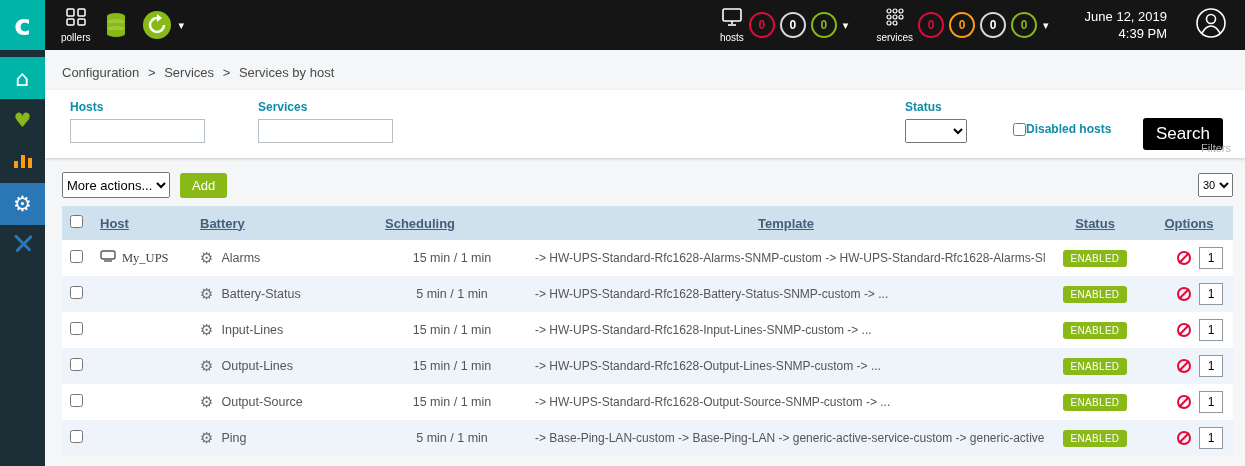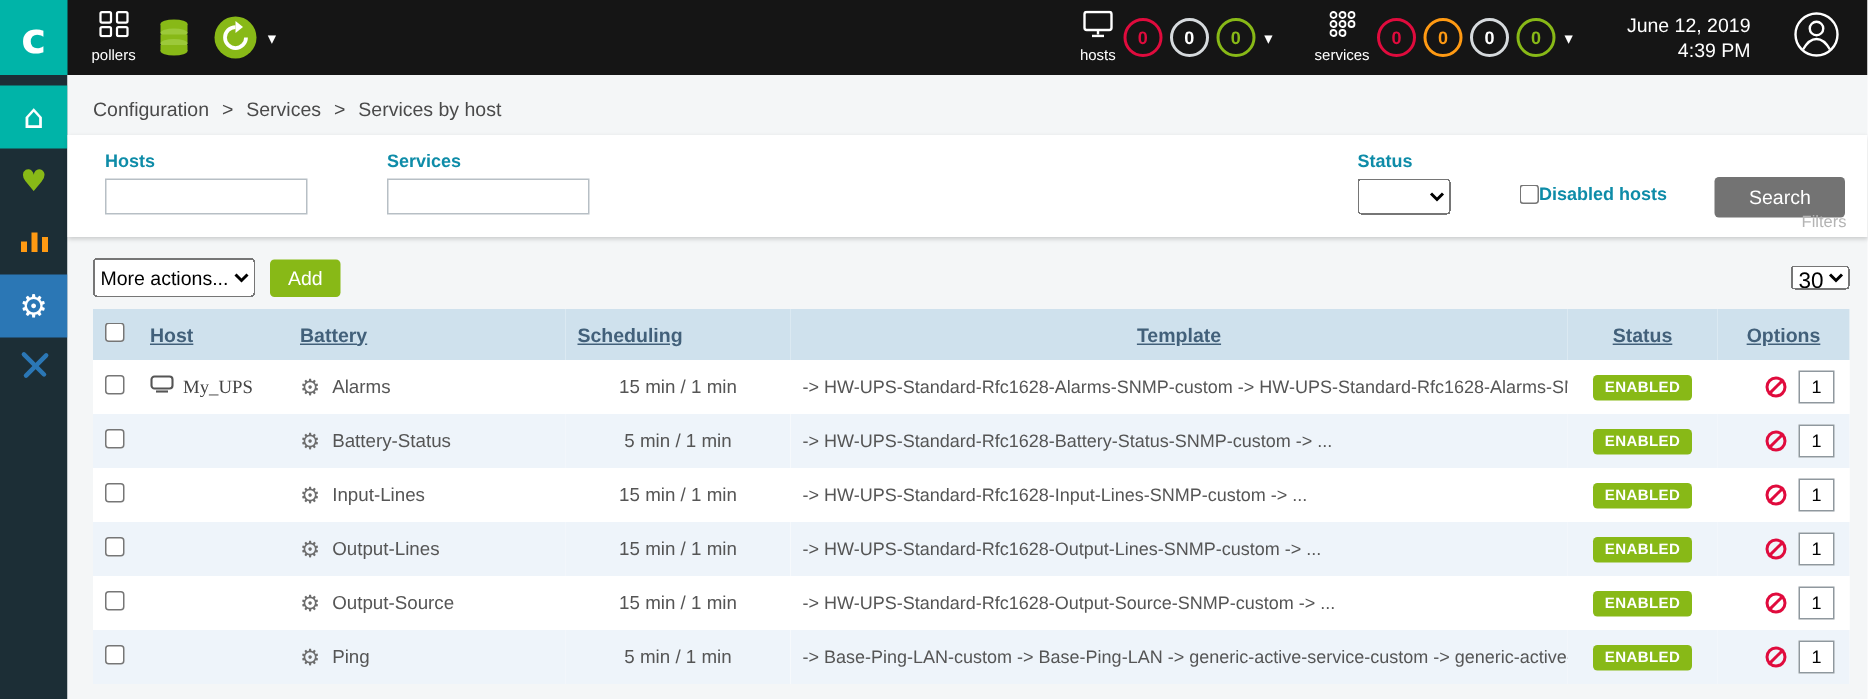--- a/index.html
+++ b/index.html
@@ -47,44 +47,44 @@
   .fgroup { position:absolute; top:10px; }
   .fg-hosts    { left:25px; }
   .fg-services { left:213px; }
   .fg-templates{ left:401px; }
   .fg-status   { left:860px; }
   .ftext { width:135px; height:24px; border:1px solid #b7bfc5; padding:2px 6px; font-size:12px; }
   .fsel-wide { width:330px; height:24px; font-size:12px; }
   .fsel-small { width:62px; height:24px; font-size:12px; }
   .disabled-hosts { position:absolute; left:968px; top:32px; display:flex; align-items:center; gap:0;
                     color:#0e8ca8; font-size:12px; font-weight:bold; }
-  .search-btn { position:absolute; left:1098px; top:28px; background:#737373; color:#fff; border:none;
-                padding:6px 23px; font-size:13px; border-radius:3px; cursor:pointer; }
+  .search-btn { position:absolute; left:1098px; top:28px; background:#000000; color:#fff; border:none;
+                padding:6px 13px; font-size:17px; border-radius:3px; cursor:pointer; }
   .filters-caption { position:absolute; right:14px; top:52px; color:#b4b4b4; font-size:11px; }
 
   .toolbar { margin-top:13px; height:28px; display:flex; align-items:center; padding:0 12px 0 17px; }
   .more-actions { height:26px; font-size:13px; }
   .add-btn { margin-left:10px; background:#88b917; color:#fff; border:none; padding:5px 12px;
              font-size:13px; border-radius:3px; cursor:pointer; }
-  .pagesize { margin-left:auto; height:16px; font-size:15px; }
+  .pagesize { margin-left:auto; height:24px; font-size:11px; }
 
   .grid-wrap { margin:7px 12px 0 17px; background:#fff; }
   table { width:100%; border-collapse:collapse; table-layout:fixed; }
   thead th { background:#cfe1ed; height:34px; font-size:13px; color:#42607a; font-weight:bold;
              text-align:left; padding:0 8px;text-decoration:underline; }
   th.center, td.center { text-align:center; }
   tbody td { height:36px; font-size:12.5px; color:#555; padding:0 8px; }
   tbody tr:nth-child(even) { background:#eef4fa; }
   tbody tr:nth-child(odd)  { background:#fff; }
   td.host-cell { color:#444; }
   .host-cell-inner { display:flex; align-items:center; gap:6px;font-family:Liberation Serif, serif; }
   .svc-cell { display:flex; align-items:center; gap:8px; }
   .svc-gear { color:#6d6d6d; font-size:15px; font-family:"DejaVu Sans",sans-serif; }
   td.tmpl { font-size:12px; color:#555; white-space:nowrap; overflow:hidden; }
-  .badge { display:inline-block; background:#88b917; color:#fff; font-size:10px; font-weight:bold;
+  .badge { display:inline-block; background:#88b917; color:#fff; font-size:10px; font-weight:normal;
            padding:3px 8px; border-radius:3px; letter-spacing:.3px; }
   .opt-cell { display:flex; align-items:center; justify-content:flex-end; gap:8px; padding-right:2px; }
   .no-entry { width:14px; height:14px; border:2px solid #e00b3d; border-radius:50%; position:relative;
               display:inline-block; cursor:pointer; }
   .no-entry::after { content:""; position:absolute; left:-2px; top:4px; width:14px; height:2px;
                      background:#e00b3d; transform:rotate(-45deg); }
   .opt-input { width:24px; height:22px; border:1px solid #8f989e; text-align:center; font-size:12px; }
   .chk { width:13px; height:13px; }
 </style>
 </head>

